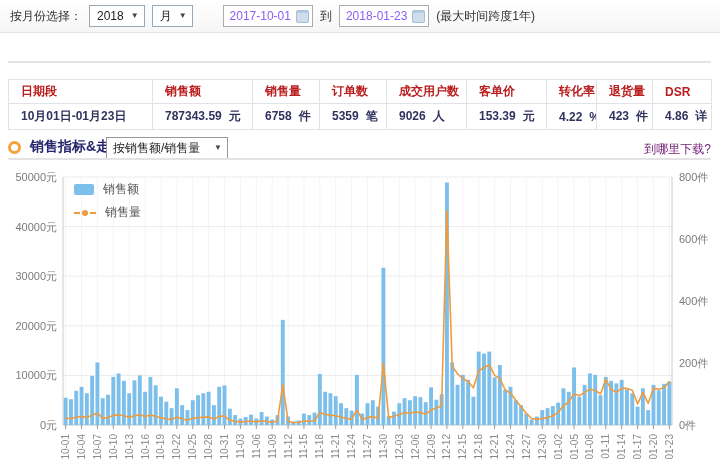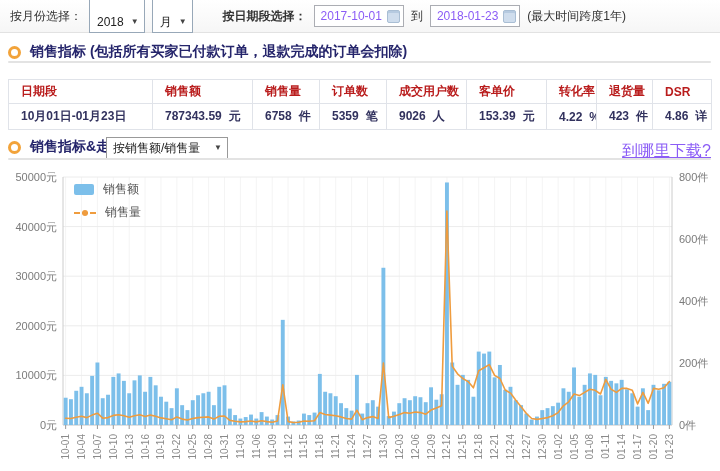--- a/index.html
+++ b/index.html
@@ -4,21 +4,21 @@
 <style>
   html,body{margin:0;padding:0;background:#fff;}
   .page{position:relative;width:720px;height:471px;background:#fff;overflow:hidden;
         font-family:"Liberation Sans","DejaVu Sans",sans-serif;color:#333;}
   .topbar{position:absolute;left:0;top:0;width:720px;height:33px;box-sizing:border-box;
           display:flex;align-items:center;gap:7px;padding-left:10px;font-size:12px;
           background:linear-gradient(#ffffff,#f6f6f6);border-bottom:1px solid #e2e2e2;}
   .lbl{color:#333;}
   .lbl-b{color:#333;font-weight:bold;}
   .sel{display:inline-flex;align-items:center;justify-content:space-between;gap:7px;
-       border:1px solid #98a8b8;background:#fff;height:20px;padding:12px 5px 0 7px;
+       border:1px solid #98a8b8;background:#fff;height:20px;padding:0 5px 0 7px;
        font-size:12px;color:#222;cursor:pointer;}
   .arrow{font-size:8px;color:#444;line-height:1;}
   .datebox{display:inline-flex;align-items:center;gap:5px;border:1px solid #abadb3;
            background:#fff;height:20px;padding:0 3px 0 6px;font-size:12px;color:#8b5cf6;text-align:center;}
   .cal{width:11px;height:11px;border-radius:2px;background:#cfdded;border:1px solid #a9bed4;
        box-shadow:inset 0 2px 0 #b6cae0;}
   .sec{position:absolute;left:8px;display:flex;align-items:center;gap:9px;}
   .bullet{width:7px;height:7px;border:3px solid #f2a33a;border-radius:50%;background:#fff;flex:none;}
   .sec-title{font-size:14px;font-weight:bold;color:#25256b;}
   .rule{position:absolute;left:8px;width:703px;height:2px;background:#e3e3e3;border-radius:2px;}
@@ -26,22 +26,22 @@
         font-size:12px;color:#32325e;table-layout:fixed;}
   .metrics th,.metrics td{border:1px solid #e0e3e9;text-align:left;padding:0 0 0 12px;
         overflow:hidden;white-space:nowrap;font-weight:bold;}
   .metrics th{height:23px;font-weight:bold;color:#b91c1c;}
   .metrics td{height:25px;}
   .unit{margin-left:7px;}
   .detail-link{margin-left:7px;cursor:pointer;}
   .mode-sel{position:absolute;left:106px;top:137px;width:122px;height:22px;box-sizing:border-box;
         display:flex;align-items:center;justify-content:space-between;border:1px solid #999;
         background:#fff;font-size:12px;color:#222;padding:0 5px 0 6px;cursor:pointer;}
-  .dl-link{position:absolute;right:9px;top:141px;font-size:16px;color:#8b5cf6;
-        text-decoration:underline;cursor:pointer;}
+  .dl-link{position:absolute;right:9px;top:141px;font-size:12px;color:#701a75;
+        cursor:pointer;}
   .chart-wrap{position:absolute;left:0;top:160px;width:720px;height:311px;}
   .ax{font-size:11px;fill:#7b7b7b;}
   .ax2{font-size:10px;fill:#8a8a8a;}
   .legend{position:absolute;left:74px;display:flex;align-items:center;gap:9px;
         font-size:12px;color:#555;cursor:pointer;}
   .lg-bar{width:20px;height:11px;background:#7cbfea;border-radius:2px;flex:none;}
   .lg-line{width:22px;height:0;border-top:2px dashed #ef9c3e;position:relative;flex:none;}
   .lg-dot{position:absolute;left:8px;top:-4px;width:6px;height:6px;border-radius:50%;background:#ef9c3e;}
 </style>
 </head>
@@ -53,40 +53,32 @@
     <span class="lbl">按月份选择：</span>
     <span class="sel">
       <span>2018</span>
       <span class="arrow">▼</span>
     </span>
     <span class="sel">
       <span>月</span>
       <span class="arrow">▼</span>
     </span>
     <span style="width:16px"></span>
-    <span class="lbl-b">按日期段选择：</span>
     <span class="datebox">
       <span>2017-10-01</span>
       <span class="cal"></span>
     </span>
     <span class="lbl">到</span>
     <span class="datebox">
       <span>2018-01-23</span>
       <span class="cal"></span>
     </span>
     <span class="lbl">(最大时间跨度1年)</span>
   </div>
 
-  <div class="sec" style="top:43px;">
-    <span class="bullet"></span>
-    <span class="sec-title">
-      <span>销售指标</span>
-      <span>(包括所有买家已付款订单，退款完成的订单会扣除)</span>
-    </span>
-  </div>
   <div class="rule" style="top:61px;"></div>
 
   <table class="metrics">
     <colgroup>
       <col style="width:144px">
         <col style="width:100px">
         <col style="width:67px">
       <col style="width:67px">
         <col style="width:80px">
         <col style="width:80px">

